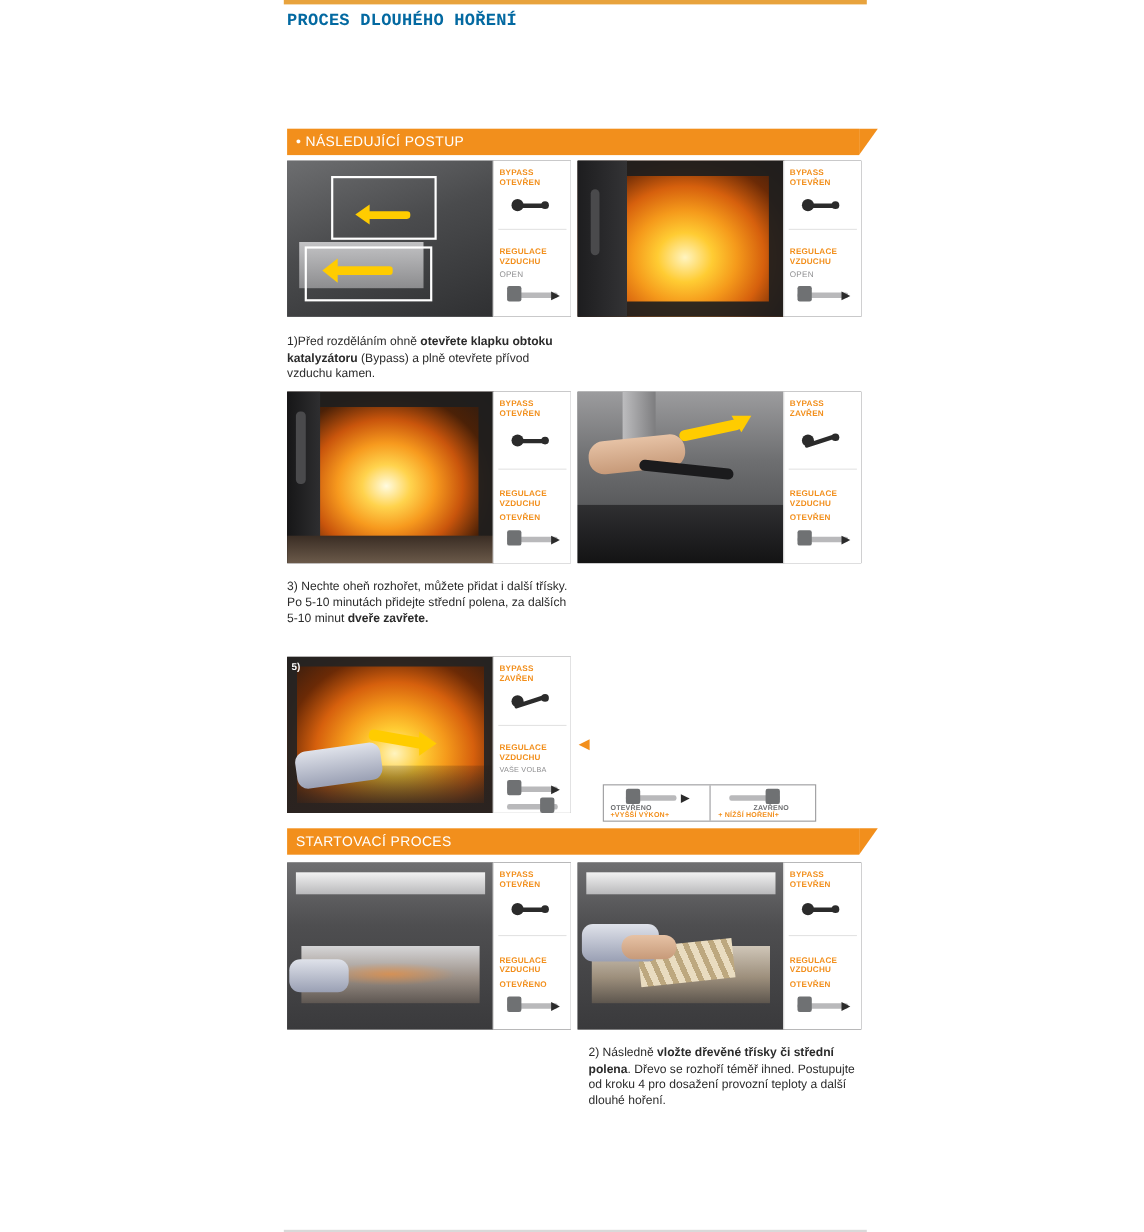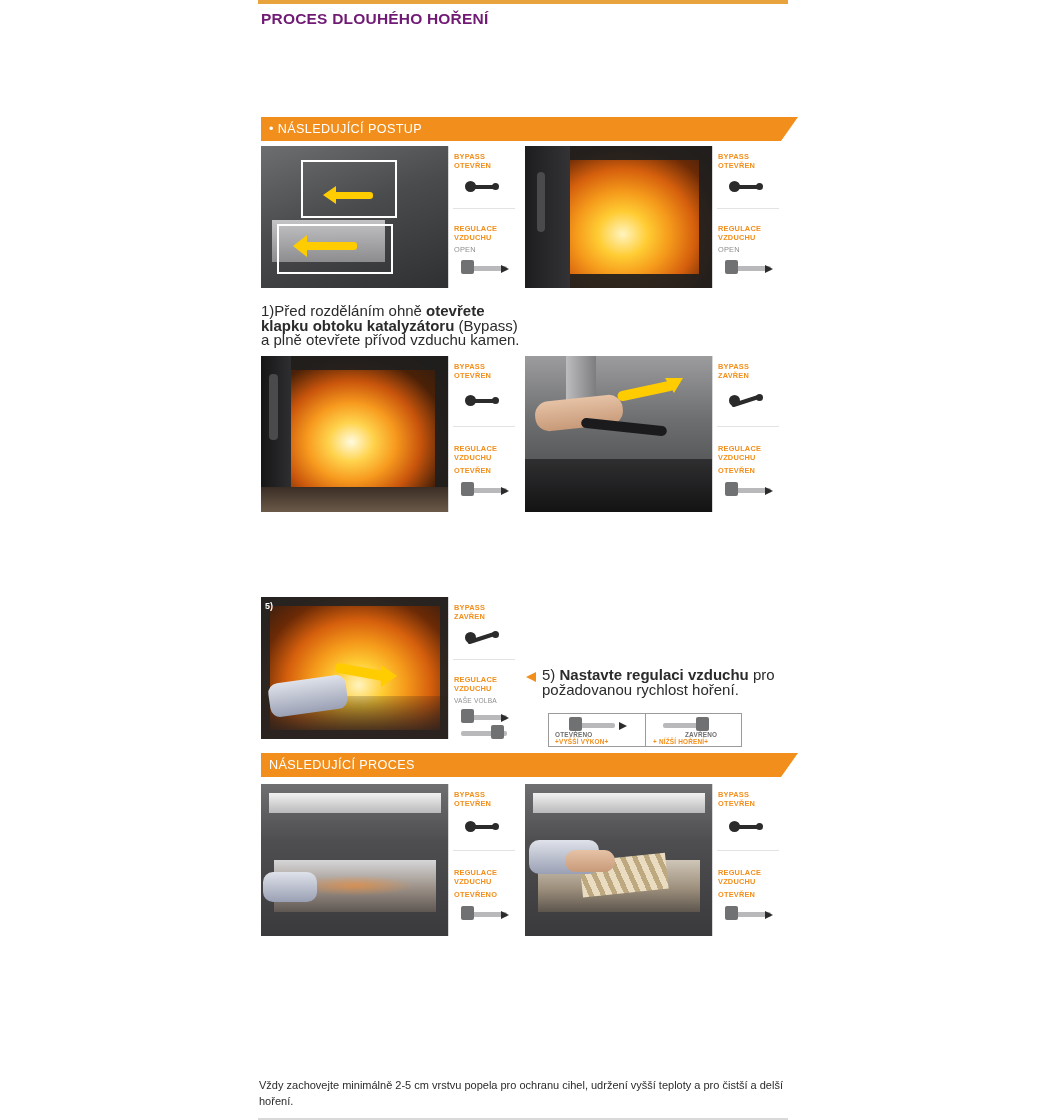--- a/index.html
+++ b/index.html
@@ -10,21 +10,21 @@
     color:#231f20;
     position:relative;
     overflow:hidden;
   }
   .page{position:absolute;left:0;top:0;width:1040px;height:1120px;}
 
   .topline{position:absolute;left:258px;top:0px;width:530px;height:4px;background:#e8a33d;}
 
   .title{
     position:absolute;left:261px;top:10px;
-    font-size:15.5px;font-weight:bold;letter-spacing:.2px;color:#701a75;
+    font-size:15.5px;font-weight:bold;letter-spacing:.2px;color:#0369a1;font-family:Liberation Mono, monospace;
   }
 
   .intro{
     position:absolute;left:262px;top:48px;width:520px;
     font-size:12.4px;line-height:18px;color:#231f20;
   }
 
   
   .banner{
     position:absolute;height:24px;
@@ -102,21 +102,21 @@
   }
   .yellowarrow{position:absolute;}
   .ya-shaft{position:absolute;background:#ffcc00;}
   .ya-head{position:absolute;width:0;height:0;}
   .markbox{position:absolute;border:2px solid #ffffff;}
   .stepnum{
     position:absolute;left:4px;top:4px;color:#ffffff;font-size:9px;font-weight:bold;
   }
 
   
-  .cap{position:absolute;font-size:15px;line-height:14.5px;color:#2b2b2b;}
+  .cap{position:absolute;font-size:11px;line-height:14.5px;color:#2b2b2b;}
   .cap b{font-weight:bold;}
 
   
   .regbox{position:absolute;border:1px solid #9b9b9d;background:#ffffff;}
   .regcell{position:absolute;top:0;bottom:0;}
   .regtxt{position:absolute;font-size:6.4px;font-weight:bold;color:#f28f1c;letter-spacing:.2px;}
   .regtxt.dark{color:#6d6e70;}
 
   .footnote{
     position:absolute;left:259px;top:1078px;width:530px;
@@ -257,20 +257,23 @@
       <div class="lbl" style="left:5px;top:97px;">VZDUCHU</div>
       <div class="lbl" style="left:5px;top:110px;">OTEVŘEN</div>
       <div class="slider" style="left:12px;top:126px;">
         <div class="track"></div>
           <div class="handle" style="left:0px;"></div>
       </div>
       <div class="arrowr" style="left:52px;top:131px;"></div>
     </div>
   </div>
 
+  <div class="cap" style="left:261px;top:526px;width:256px;">
+    <span>3) Nechte oheň rozhořet, můžete přidat i další třísky. Po 5-10 minutách přidejte střední polena, za dalších 5-10 minut </span><b>dveře zavřete.</b>
+  </div>
 
   <div class="shot" style="left:261px;top:597px;width:258px;height:142px;">
     <div class="photo">
       <div class="fire"></div>
       <div class="stoveframe thin"></div>
       <div style="position:absolute;left:0;bottom:0;width:100%;height:30%;background:linear-gradient(180deg,rgba(40,30,22,.2),#2b2320);"></div>
       <div class="glove" style="left:8px;top:82px;width:78px;height:34px;transform:rotate(-8deg);"></div>
       <div class="yellowarrow">
         <div class="ya-shaft" style="left:74px;top:70px;width:52px;height:10px;border-radius:4px;transform:rotate(10deg);"></div>
         <div class="ya-head" style="left:120px;top:68px;border-top:11px solid transparent;border-bottom:11px solid transparent;border-left:16px solid #ffcc00;"></div>
@@ -297,23 +300,20 @@
       <div class="slider" style="left:12px;top:128px;">
         <div class="track"></div>
           <div class="handle" style="left:30px;"></div>
       </div>
     </div>
   </div>
 
   <div style="position:absolute;left:526px;top:672px;width:14px;height:10px;">
     <div style="width:0;height:0;border-top:5px solid transparent;border-bottom:5px solid transparent;border-right:10px solid #f28f1c;"></div>
   </div>
-  <div class="cap" style="left:542px;top:668px;width:252px;">
-    <span>5) </span><b>Nastavte regulaci vzduchu</b><span> pro požadovanou rychlost hoření.</span>
-  </div>
 
   <div class="regbox" style="left:548px;top:713px;width:192px;height:32px;">
     <div class="regcell" style="left:0;width:96px;border-right:1px solid #9b9b9d;">
       <div class="slider" style="left:20px;top:3px;">
         <div class="track"></div>
           <div class="handle" style="left:0px;"></div>
       </div>
       <div class="arrowr" style="left:70px;top:8px;"></div>
       <div class="regtxt dark" style="left:6px;top:17px;">OTEVŘENO</div>
       <div class="regtxt" style="left:6px;top:24px;">+VYŠŠÍ VÝKON+</div>
@@ -322,21 +322,21 @@
       <div class="slider" style="left:18px;top:3px;">
         <div class="track"></div>
           <div class="handle" style="left:33px;"></div>
       </div>
       <div class="regtxt dark" style="left:40px;top:17px;">ZAVŘENO</div>
       <div class="regtxt" style="left:8px;top:24px;">+ NÍŽŠÍ HOŘENÍ+</div>
     </div>
   </div>
 
   <div class="banner" id="banner2">
-    <span class="btxt">NÁSLEDUJÍCÍ PROCES</span>
+    <span class="btxt">STARTOVACÍ PROCES</span>
   </div>
 
   <div class="shot" style="left:261px;top:784px;width:258px;height:152px;">
     <div class="photo">
       <div class="ashbox"></div>
       <div class="glassbar"></div>
       <div class="ashbed" style="background:linear-gradient(180deg,#d6d6d8,#9a8f86 55%,#5e5752);"></div>
       <div style="position:absolute;left:18%;right:18%;bottom:26%;height:14%;background:radial-gradient(ellipse at 50% 50%, rgba(255,140,40,.55), rgba(255,140,40,0) 70%);"></div>
       <div class="glove" style="left:2px;top:88px;width:54px;height:30px;"></div>
     </div>
@@ -382,17 +382,19 @@
       <div class="lbl" style="left:5px;top:93px;">VZDUCHU</div>
       <div class="lbl" style="left:5px;top:106px;">OTEVŘEN</div>
       <div class="slider" style="left:12px;top:122px;">
         <div class="track"></div>
           <div class="handle" style="left:0px;"></div>
       </div>
       <div class="arrowr" style="left:52px;top:127px;"></div>
     </div>
   </div>
 
-
-  <div class="footnote">Vždy zachovejte minimálně 2-5 cm vrstvu popela pro ochranu cihel, udržení vyšší teploty a pro čistší a delší hoření.</div>
+  <div class="cap" style="left:535px;top:950px;width:255px;">
+    <span>2) Následně </span><b>vložte dřevěné třísky či střední polena</b><span>. Dřevo se rozhoří téměř ihned. Postupujte od kroku 4 pro dosažení provozní teploty a další dlouhé hoření.</span>
+  </div>
+
   <div class="bottomline"></div>
 
 </div>
 
 </body></html>

